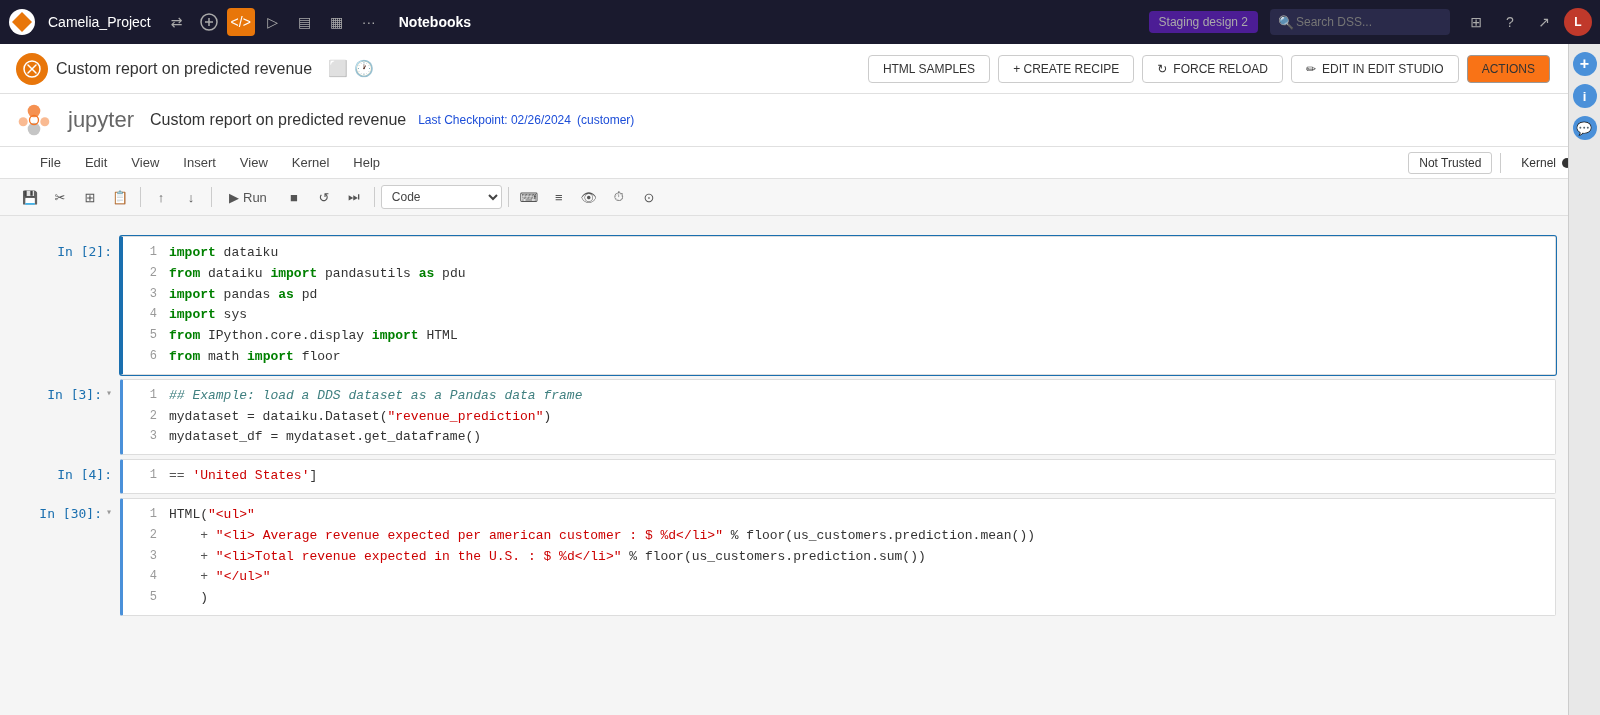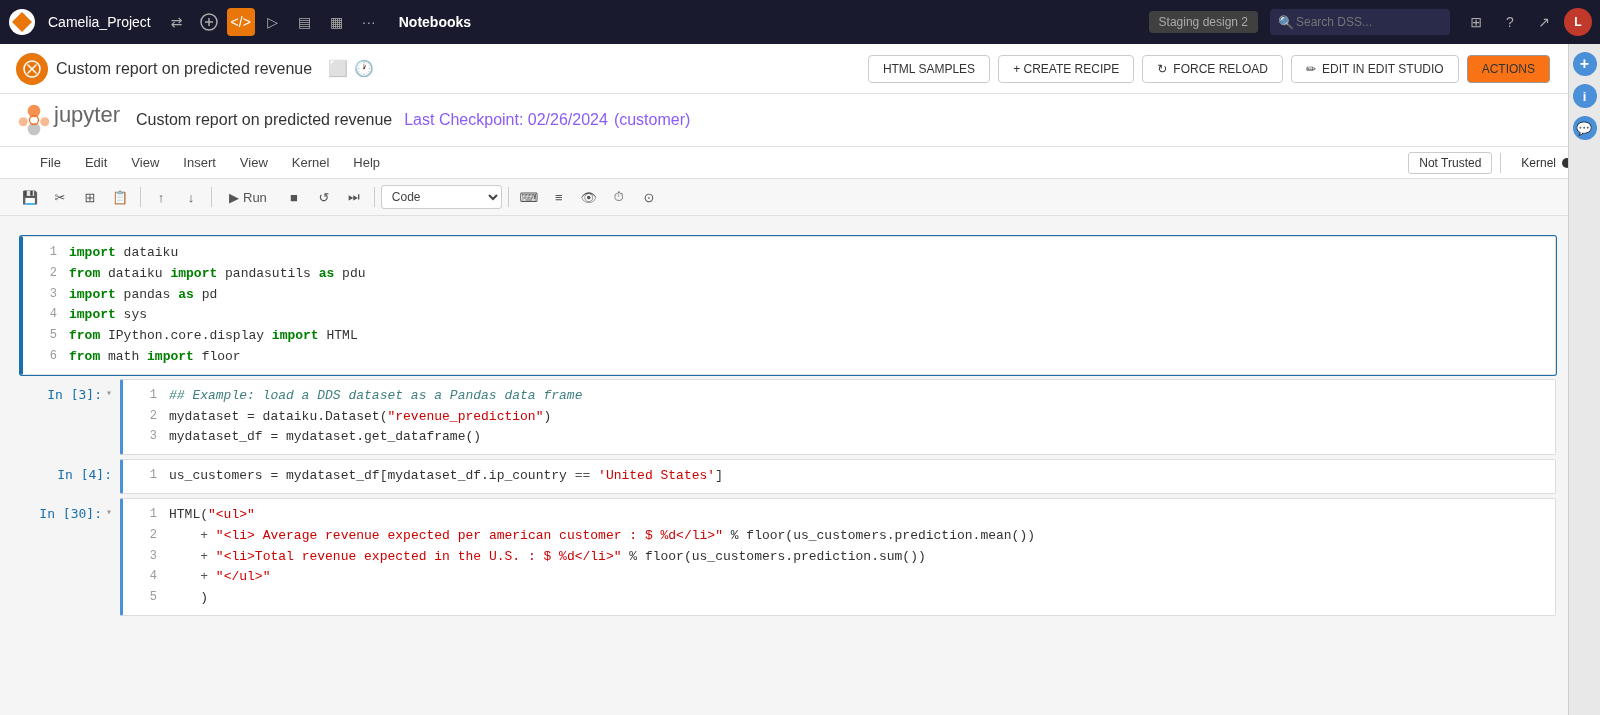--- a/index.html
+++ b/index.html
@@ -8,21 +8,21 @@
     
     .top-nav {
       display: flex; align-items: center; background: #1a1a2e; height: 44px;
       padding: 0 8px; gap: 4px; color: #ccc;
     }
     .top-nav .logo { width: 28px; height: 28px; }
     .top-nav .project-name { color: #fff; font-size: 14px; font-weight: 500; margin: 0 8px; }
     .top-nav .nav-icon { width: 28px; height: 28px; display: flex; align-items: center; justify-content: center; color: #aaa; font-size: 14px; cursor: pointer; border-radius: 4px; }
     .top-nav .nav-icon.active { background: #e8760a; color: #fff; }
     .top-nav .notebooks-label { color: #fff; font-size: 14px; font-weight: 600; margin-left: 12px; }
-    .top-nav .staging { background: #404040; color: #aaa; font-size: 12px; padding: 4px 10px; border-radius: 4px; margin-left: auto; }
+    .top-nav .staging { background: #4c1d95; color: #aaa; font-size: 12px; padding: 4px 10px; border-radius: 4px; margin-left: auto; }
     .top-nav .search-box { background: #2a2a4a; border: none; color: #aaa; font-size: 12px; padding: 6px 10px; border-radius: 4px; width: 180px; outline: none; }
     .top-nav .right-icons { display: flex; gap: 6px; align-items: center; }
     .top-nav .avatar { width: 28px; height: 28px; background: #c0392b; border-radius: 50%; display: flex; align-items: center; justify-content: center; color: #fff; font-size: 12px; font-weight: bold; }
 
     
     .sub-nav {
       display: flex; align-items: center; background: #fff; height: 50px;
       padding: 0 16px; border-bottom: 1px solid #e0e0e0; gap: 8px;
     }
     .sub-nav .page-icon { width: 32px; height: 32px; background: #e8760a; border-radius: 50%; display: flex; align-items: center; justify-content: center; color: #fff; font-size: 16px; }
@@ -35,25 +35,25 @@
 
     
     .right-sidebar { position: fixed; right: 0; top: 44px; bottom: 0; width: 32px; background: #e8e8e8; display: flex; flex-direction: column; align-items: center; padding: 8px 0; gap: 8px; border-left: 1px solid #ccc; z-index: 100; }
     .right-sidebar .side-btn { width: 24px; height: 24px; background: #4a90d9; border-radius: 50%; display: flex; align-items: center; justify-content: center; color: #fff; font-size: 14px; cursor: pointer; }
     .right-sidebar .side-btn.info { background: #4a90d9; }
     .right-sidebar .side-btn.chat { background: #4a90d9; }
 
     
     .jupyter-container { background: #fff; margin: 0; padding: 0; }
     .jupyter-header { display: flex; align-items: center; padding: 8px 16px; border-bottom: 1px solid #e0e0e0; background: #fff; }
-    .jupyter-logo { display: flex; align-items: flex-start; gap: 2px; }
+    .jupyter-logo { display: flex; align-items: center; gap: 16px; }
     .jupyter-logo-icon { width: 36px; height: 36px; }
     .jupyter-logo-text { font-size: 22px; font-weight: 300; color: #666; }
     .jupyter-title { font-size: 16px; color: #333; margin-left: 16px; }
-    .jupyter-checkpoint { font-size: 16px; color: #8b5cf6; margin-left: 12px; }
+    .jupyter-checkpoint { font-size: 12px; color: #1d4ed8; margin-left: 12px; }
 
     
     .menu-bar { display: flex; align-items: center; padding: 4px 28px; border-bottom: 1px solid #e0e0e0; background: #fff; gap: 0; }
     .menu-bar .menu-item { padding: 4px 12px; font-size: 13px; color: #444; cursor: pointer; border-radius: 3px; }
     .menu-bar .not-trusted { margin-left: auto; background: #fff; border: 1px solid #ccc; padding: 3px 10px; font-size: 12px; color: #333; border-radius: 3px; }
     .menu-bar .kernel-status { font-size: 12px; color: #333; margin-left: 12px; display: flex; align-items: center; gap: 6px; }
     .menu-bar .kernel-dot { width: 10px; height: 10px; background: #333; border-radius: 50%; }
 
     
     .toolbar { display: flex; align-items: center; padding: 4px 16px; border-bottom: 1px solid #e0e0e0; background: #f7f7f7; gap: 2px; }
@@ -211,39 +211,42 @@
     <button class="tb-btn" title="Keyboard">⌨</button>
     <button class="tb-btn" title="List">≡</button>
     <button class="tb-btn" title="Preview">👁</button>
     <button class="tb-btn" title="Timer">⏱</button>
     <button class="tb-btn" title="Settings">⊙</button>
   </div>
 </div>
 
 <div class="notebook-content" id="notebook-cells" style="height: calc(715px - 44px - 50px - 44px - 36px - 32px); padding-right: 44px;">
 <div class="cell">
+      <div class="cell-prompt">
+        <span class="in-label">In [2]:</span>
+      </div>
       <div class="cell-body active">
         <div class="code-area"><div class="code-line"><span class="line-num">1</span><span style="color: rgb(0, 128, 0); font-weight: bold;">import</span><span style="color: rgb(51, 51, 51);"> dataiku</span></div><div class="code-line"><span class="line-num">2</span><span style="color: rgb(0, 128, 0); font-weight: bold;">from</span><span style="color: rgb(51, 51, 51);"> dataiku </span><span style="color: rgb(0, 128, 0); font-weight: bold;">import</span><span style="color: rgb(51, 51, 51);"> pandasutils </span><span style="color: rgb(0, 128, 0); font-weight: bold;">as</span><span style="color: rgb(51, 51, 51);"> pdu</span></div><div class="code-line"><span class="line-num">3</span><span style="color: rgb(0, 128, 0); font-weight: bold;">import</span><span style="color: rgb(51, 51, 51);"> pandas </span><span style="color: rgb(0, 128, 0); font-weight: bold;">as</span><span style="color: rgb(51, 51, 51);"> pd</span></div><div class="code-line"><span class="line-num">4</span><span style="color: rgb(0, 128, 0); font-weight: bold;">import</span><span style="color: rgb(51, 51, 51);"> sys</span></div><div class="code-line"><span class="line-num">5</span><span style="color: rgb(0, 128, 0); font-weight: bold;">from</span><span style="color: rgb(51, 51, 51);"> IPython.core.display </span><span style="color: rgb(0, 128, 0); font-weight: bold;">import</span><span style="color: rgb(51, 51, 51);"> HTML</span></div><div class="code-line"><span class="line-num">6</span><span style="color: rgb(0, 128, 0); font-weight: bold;">from</span><span style="color: rgb(51, 51, 51);"> math </span><span style="color: rgb(0, 128, 0); font-weight: bold;">import</span><span style="color: rgb(51, 51, 51);"> floor</span></div></div>
       </div>
     </div>
     <div class="cell">
       <div class="cell-prompt">
         <span class="in-label">In [3]:</span>
         <span class="collapse-arrow"> ▾</span>
       </div>
       <div class="cell-body">
         <div class="code-area"><div class="code-line"><span class="line-num">1</span><span style="color: rgb(64, 128, 128); font-style: italic;">## Example: load a DDS dataset as a Pandas data frame</span></div><div class="code-line"><span class="line-num">2</span><span style="color: rgb(51, 51, 51);">mydataset = dataiku.Dataset(</span><span style="color: rgb(204, 0, 0);">"revenue_prediction"</span><span style="color: rgb(51, 51, 51);">)</span></div><div class="code-line"><span class="line-num">3</span><span style="color: rgb(51, 51, 51);">mydataset_df = mydataset.get_dataframe()</span></div></div>
       </div>
     </div>
     <div class="cell">
       <div class="cell-prompt">
         <span class="in-label">In [4]:</span>
       </div>
       <div class="cell-body">
-        <div class="code-area"><div class="code-line"><span class="line-num">1</span><span style="color: rgb(51, 51, 51);">us_customers = mydataset_df[mydataset_df.ip_country </span><span style="color: rgb(85, 85, 85);">==</span><span style="color: rgb(51, 51, 51);"> </span><span style="color: rgb(204, 0, 0);">'United States'</span><span style="color: rgb(51, 51, 51);">]</span></div></div>
+        <div class="code-area"><div class="code-line"><span class="line-num">1</span><span style="color: rgb(85, 85, 85);">==</span><span style="color: rgb(51, 51, 51);"> </span><span style="color: rgb(204, 0, 0);">'United States'</span><span style="color: rgb(51, 51, 51);">]</span></div></div>
       </div>
     </div>
     <div class="cell">
       <div class="cell-prompt">
         <span class="in-label">In [30]:</span>
         <span class="collapse-arrow"> ▾</span>
       </div>
       <div class="cell-body">
         <div class="code-area"><div class="code-line"><span class="line-num">1</span><span style="color: rgb(51, 51, 51);">HTML(</span><span style="color: rgb(204, 0, 0);">"&lt;ul&gt;"</span></div><div class="code-line"><span class="line-num">2</span><span style="color: rgb(51, 51, 51);">    </span><span style="color: rgb(85, 85, 85);">+</span><span style="color: rgb(51, 51, 51);"> </span><span style="color: rgb(204, 0, 0);">"&lt;li&gt; Average revenue expected per american customer : $ %d&lt;/li&gt;"</span><span style="color: rgb(51, 51, 51);"> % floor(us_customers.prediction.mean())</span></div><div class="code-line"><span class="line-num">3</span><span style="color: rgb(51, 51, 51);">    </span><span style="color: rgb(85, 85, 85);">+</span><span style="color: rgb(51, 51, 51);"> </span><span style="color: rgb(204, 0, 0);">"&lt;li&gt;Total revenue expected in the U.S. : $ %d&lt;/li&gt;"</span><span style="color: rgb(51, 51, 51);"> % floor(us_customers.prediction.sum())</span></div><div class="code-line"><span class="line-num">4</span><span style="color: rgb(51, 51, 51);">    </span><span style="color: rgb(85, 85, 85);">+</span><span style="color: rgb(51, 51, 51);"> </span><span style="color: rgb(204, 0, 0);">"&lt;/ul&gt;"</span></div><div class="code-line"><span class="line-num">5</span><span style="color: rgb(51, 51, 51);">    )</span></div></div>
       </div>

